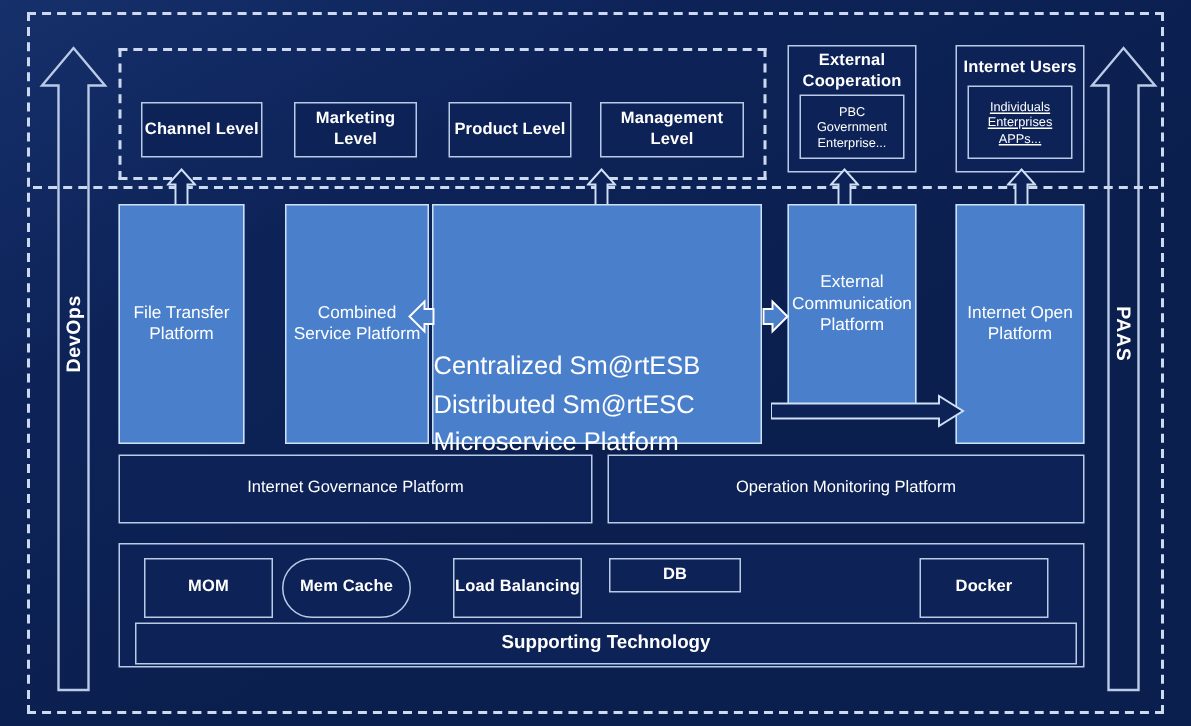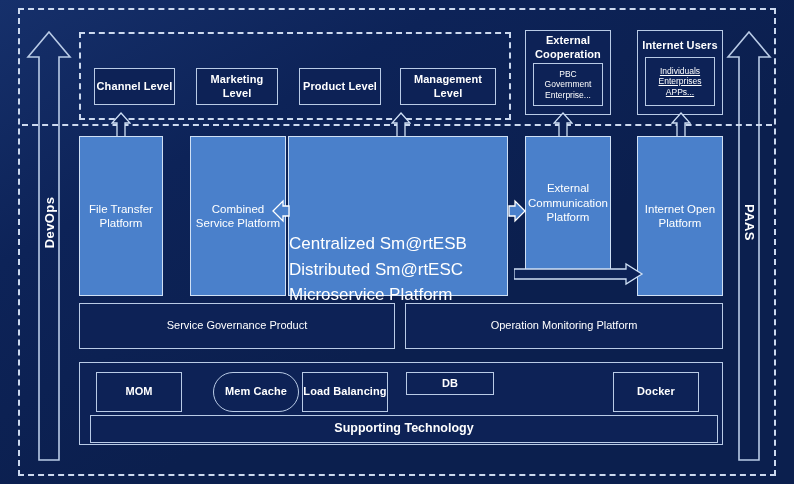--- a/index.html
+++ b/index.html
@@ -170,32 +170,32 @@
       </svg>
   </div>
 
   <div class="sidec" style="left:514px;top:262px;">
     <svg width="130" height="24" viewBox="0 0 130 24">
       <path d="M0 7 L112 7 L112 2 L128 12 L112 22 L112 17 L0 17 Z" fill="#0d2256" stroke="#cfe0f5" stroke-width="1.3"></path>
     </svg>
   </div>
 
   <div class="abs solid ctr lbl-mid" style="left:79px;top:303px;width:316px;height:46px;">
-    <span>Service Governance Product</span>
+    <span>Internet Governance Platform</span>
   </div>
   <div class="abs solid ctr lbl-mid" style="left:405px;top:303px;width:318px;height:46px;">
     <span>Operation Monitoring Platform</span>
   </div>
 
   <div class="abs solid" style="left:79px;top:362px;width:644px;height:83px;"></div>
 
   <div class="abs solid ctr lbl" style="left:96px;top:372px;width:86px;height:40px;">
     <span>MOM</span>
   </div>
-  <div class="abs solid ctr lbl" style="left:213px;top:372px;width:86px;height:40px;border-radius:20px;">
+  <div class="abs solid ctr lbl" style="left:188px;top:372px;width:86px;height:40px;border-radius:20px;">
     <span>Mem Cache</span>
   </div>
   <div class="abs solid ctr lbl" style="left:302px;top:372px;width:86px;height:40px;">
     <span>Load Balancing</span>
   </div>
   <div class="abs solid ctr lbl" style="left:406px;top:372px;width:88px;height:23px;">
     <span>DB</span>
   </div>
   <div class="abs solid ctr lbl-big" style="left:90px;top:415px;width:628px;height:28px;">
     <span>Supporting Technology</span>

